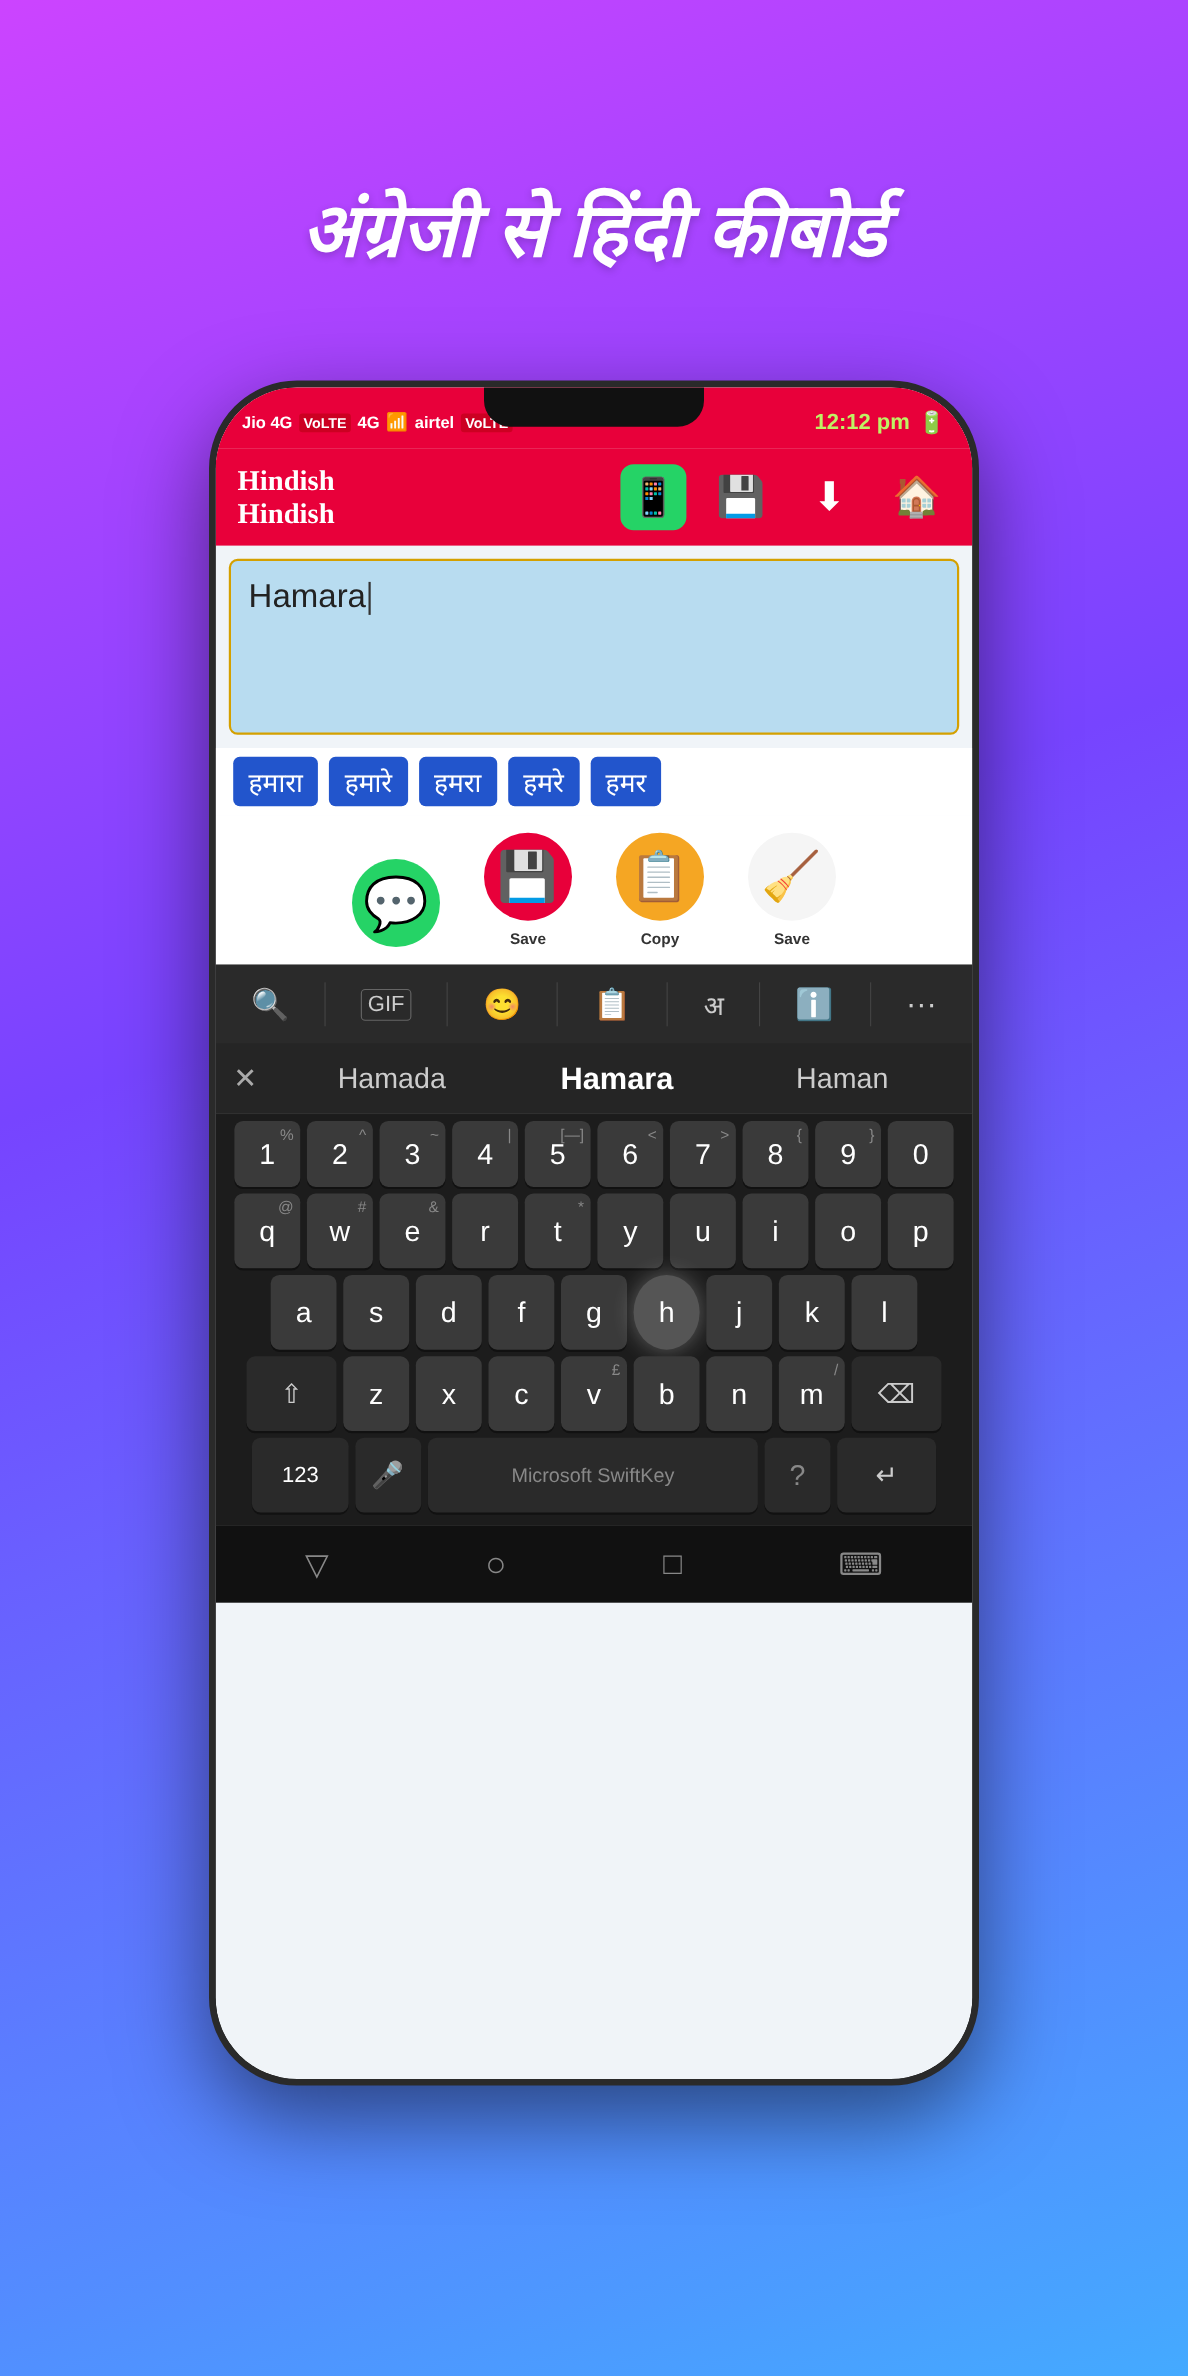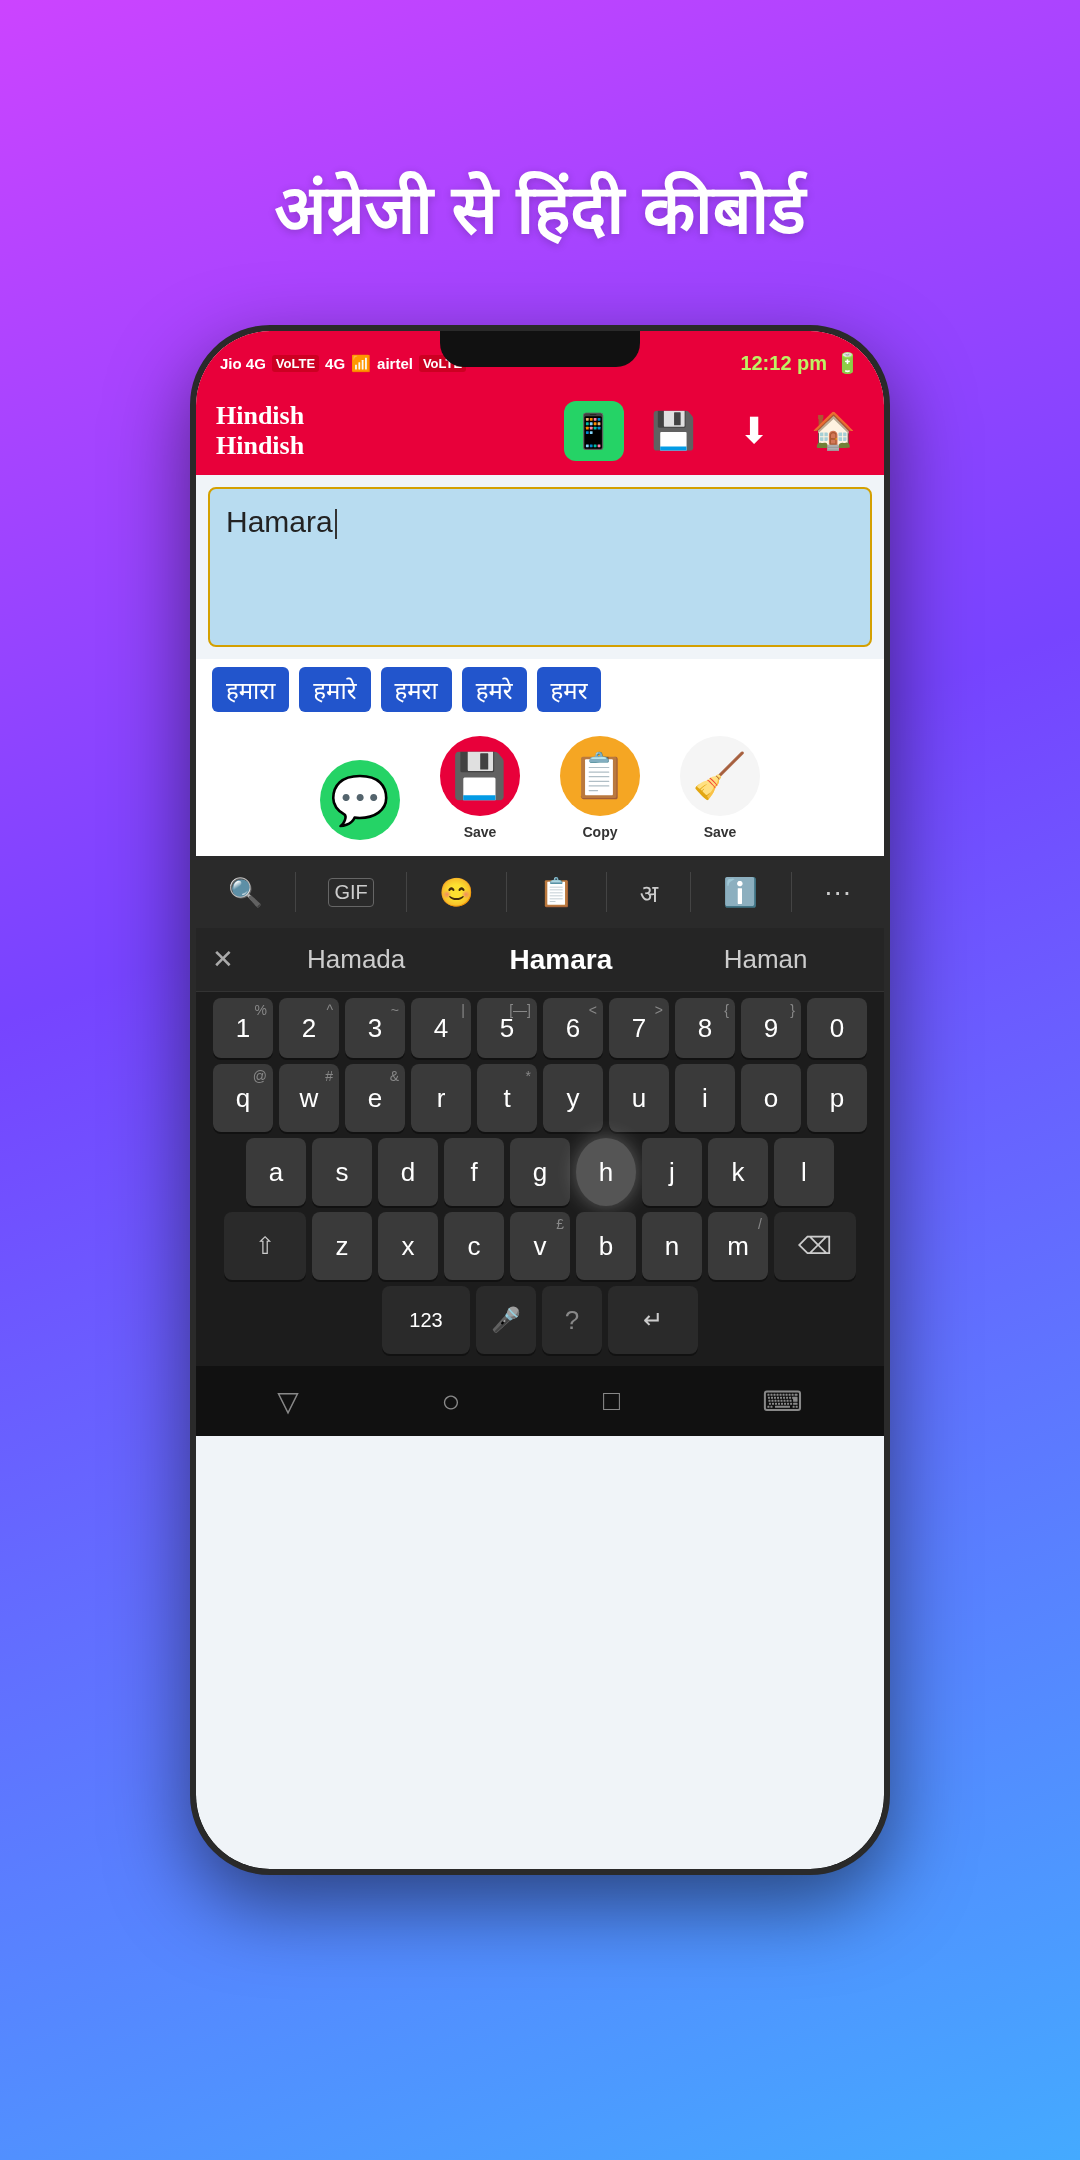--- a/index.html
+++ b/index.html
@@ -13,22 +13,23 @@
       align-items: center;
       font-family: 'Segoe UI', Arial, sans-serif;
     }
 
     .header-text {
       color: white;
       font-size: 68px;
       font-weight: bold;
       text-align: center;
       margin-top: 160px;
-      margin-bottom: 52px;
+      margin-bottom: 73px;
       text-shadow: 0 2px 8px rgba(0,0,0,0.2);
+      font-style: italic;
     }
 
     
     .phone-frame {
       width: 700px;
       height: 1550px;
       background: #111;
       border-radius: 80px;
       position: relative;
       box-shadow: 0 30px 80px rgba(0,0,0,0.5), inset 0 0 0 3px #333, inset 0 0 0 6px #1a1a1a;
@@ -620,20 +621,21 @@
           <div class="key key-special" style="width:82px;height:68px;">
             <span style="font-size:24px;color:#ccc;">⌫</span>
           </div>
         </div>
 
         <div class="key-row letter-row">
           <div class="key key-special" style="width:88px;height:68px;font-size:20px;color:white;">123</div>
           <div class="key key-special" style="width:60px;height:68px;">
             <span style="font-size:24px;color:#888;">🎤</span>
           </div>
+          <div class="key key-special" style="width:300px;height:68px;font-size:18px;color:#888;">Microsoft SwiftKey</div>
           <div class="key key-special" style="width:60px;height:68px;">
             <span style="font-size:26px;color:#888;">?</span>
           </div>
           <div class="key key-special" style="width:90px;height:68px;">
             <span style="font-size:24px;color:#ccc;">↵</span>
           </div>
         </div>
 
       </div>
     </div>

